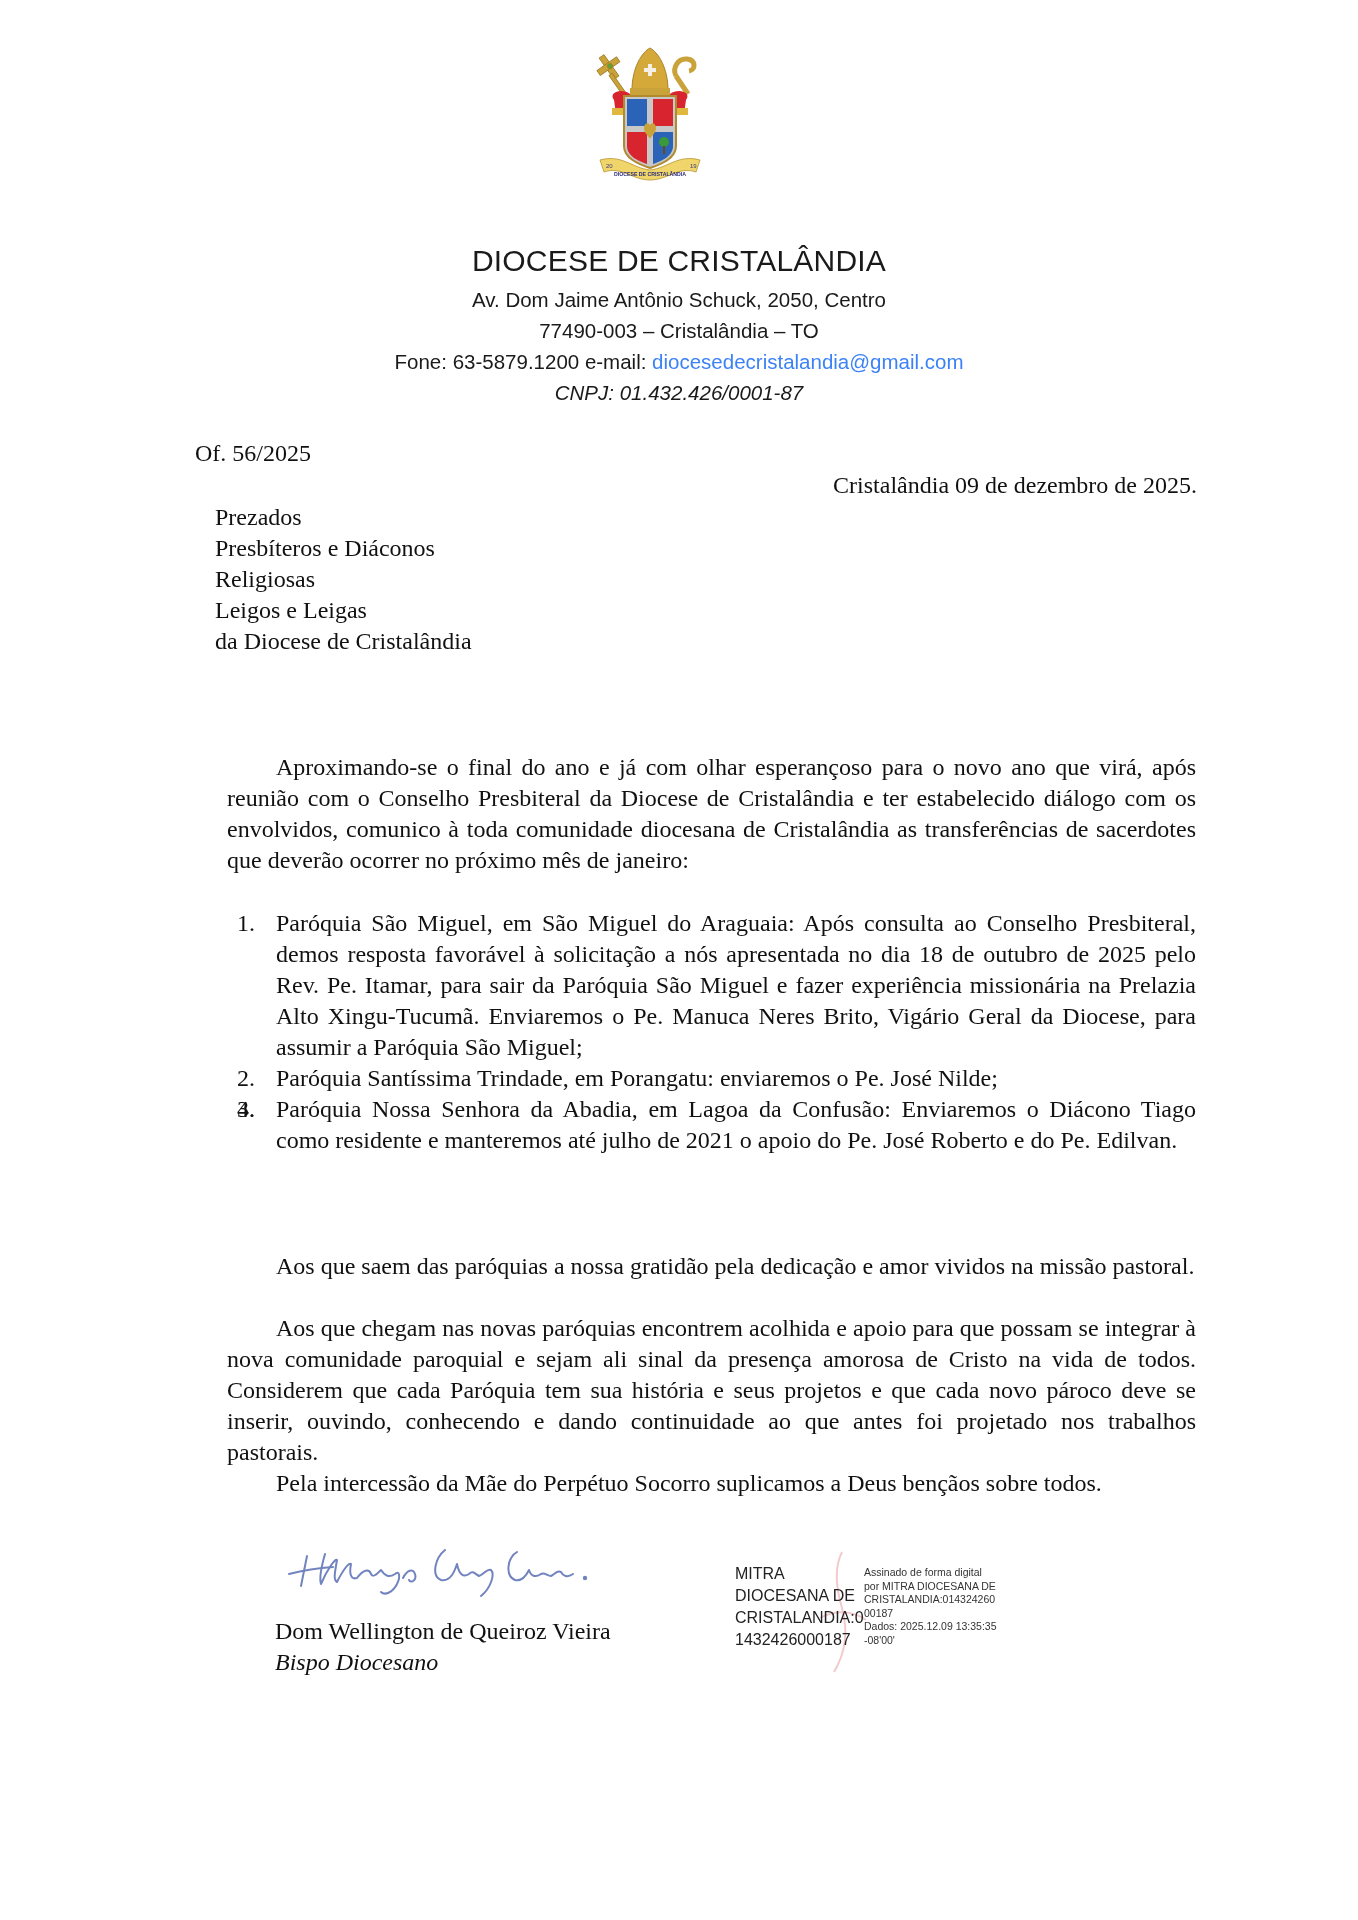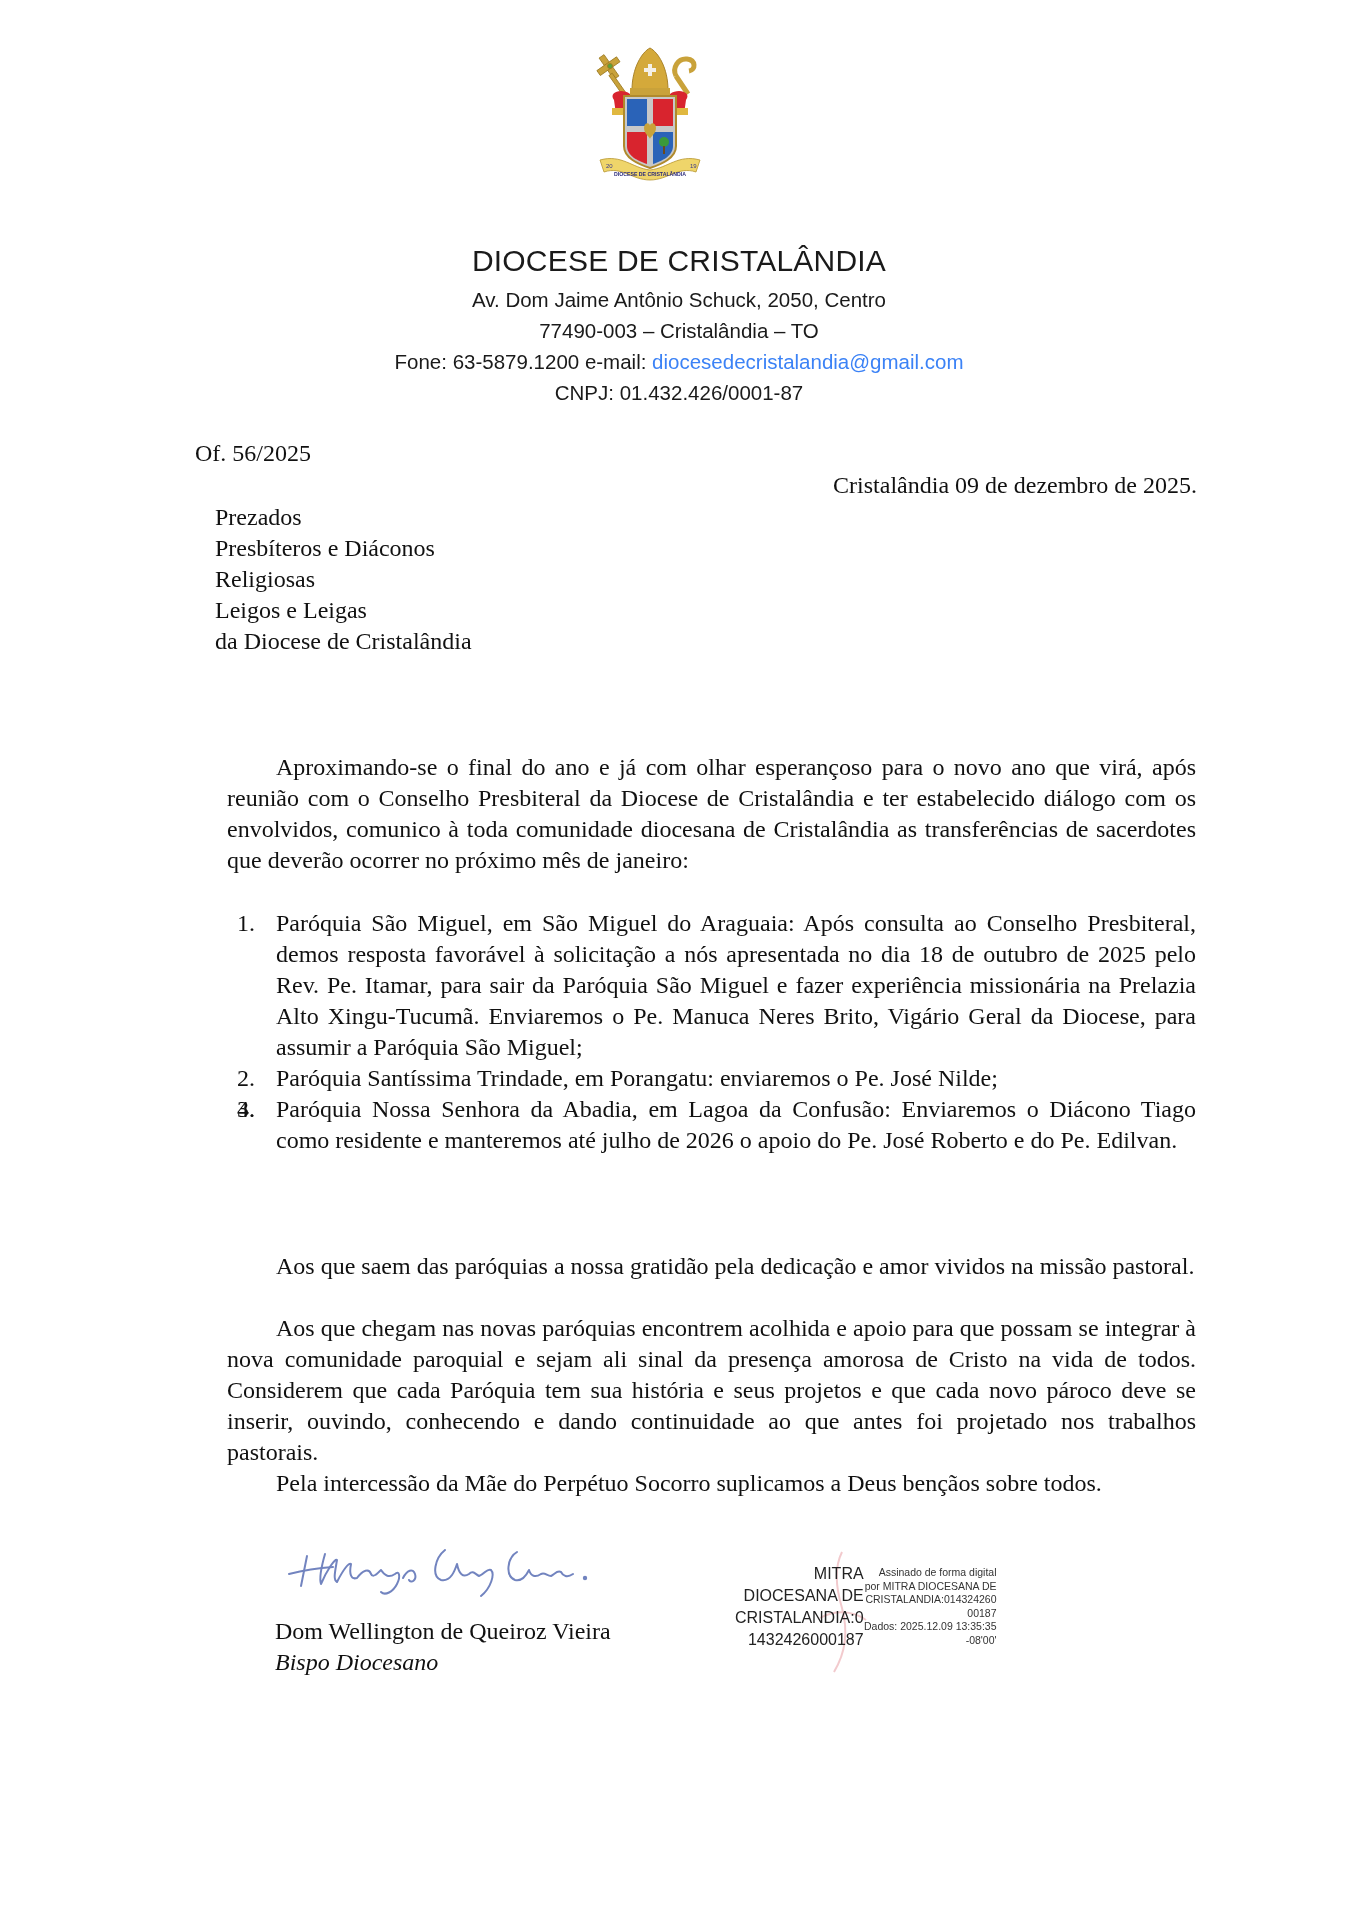--- a/index.html
+++ b/index.html
@@ -1,31 +1,31 @@
 <!DOCTYPE html>
 <html><head>
 <meta charset="utf-8">
 <style>
   html, body { margin: 0; padding: 0; background: #ffffff; }
   body { width: 1358px; height: 1920px; position: relative; overflow: hidden; color: #111; }
   .abs { position: absolute; }
   .serif { font-family: "Liberation Serif", "DejaVu Serif", serif; }
-  .sans { font-family: "Liberation Sans", "DejaVu Sans", sans-serif; text-align: right; }
+  .sans { font-family: "Liberation Sans", "DejaVu Sans", sans-serif; }
 
   
   #logo { left: 592px; top: 42px; width: 116px; height: 144px; }
 
   
   .letterhead { left: 0; width: 1358px; text-align: center; color: #1a1a1a; }
   #lh-title { top: 243px; font-size: 30px; line-height: 36px; letter-spacing: 0.2px; }
   .lh-line { font-size: 20.5px; line-height: 31px; }
   #lh-address { top: 284px; }
   #lh-cep { top: 315px; }
   #lh-contact { top: 346px; }
-  #lh-cnpj { top: 377px; }
+  #lh-cnpj { top: 377px; font-style: italic; }
   .lh-email { color: #3b82f6; }
 
   
   .txt { font-size: 24px; line-height: 31px; }
   #ref { left: 195px; top: 438px; }
   #date { left: 781px; top: 470px; width: 416px; text-align: right; white-space: nowrap; }
   #salutation { left: 195px; top: 502px; }
   #salutation div { white-space: nowrap; margin-left: 20px; }
 
   .para { left: 227px; width: 969px; text-align: justify; text-align-last: left; }
@@ -104,21 +104,21 @@
   <div>Leigos e Leigas</div>
   <div>da Diocese de Cristalândia</div>
 </div>
 
 <div id="p1" class="abs para serif txt"><span class="indent"></span><span>Aproximando-se o final do ano e já com olhar esperançoso para o novo ano que virá, após reunião com o Conselho Presbiteral da Diocese de Cristalândia e ter estabelecido diálogo com os envolvidos, comunico à toda comunidade diocesana de Cristalândia as transferências de sacerdotes que deverão ocorrer no próximo mês de janeiro:</span></div>
 
 <ol id="transfers" class="abs serif txt">
   <li><span class="num">1.</span><span>Paróquia São Miguel, em São Miguel do Araguaia: Após consulta ao Conselho Presbiteral, demos resposta favorável à solicitação a nós apresentada no dia 18 de outubro de 2025 pelo Rev. Pe. Itamar, para sair da Paróquia São Miguel e fazer experiência missionária na Prelazia Alto Xingu-Tucumã. Enviaremos o Pe. Manuca Neres Brito, Vigário Geral da Diocese, para assumir a Paróquia São Miguel;</span></li>
   <li><span class="num">2.</span><span>Paróquia Santíssima Trindade, em Porangatu: enviaremos o Pe. José Nilde;</span></li>
   <li><span class="num">3.</span></li>
-  <li><span class="num">4.</span><span>Paróquia Nossa Senhora da Abadia, em Lagoa da Confusão: Enviaremos o Diácono Tiago como residente e manteremos até julho de 2026 o apoio do Pe. José Roberto e do Pe. Edilvan.</span></li>
+  <li><span class="num">4.</span><span>Paróquia Nossa Senhora da Abadia, em Lagoa da Confusão: Enviaremos o Diácono Tiago como residente e manteremos até julho de 2021 o apoio do Pe. José Roberto e do Pe. Edilvan.</span></li>
 </ol>
 
 <div id="p2" class="abs para serif txt"><span class="indent"></span><span>Aos que saem das paróquias a nossa gratidão pela dedicação e amor vividos na missão pastoral.</span></div>
 <div id="p3" class="abs para serif txt"><span class="indent"></span><span>Aos que chegam nas novas paróquias encontrem acolhida e apoio para que possam se integrar à nova comunidade paroquial e sejam ali sinal da presença amorosa de Cristo na vida de todos. Considerem que cada Paróquia tem sua história e seus projetos e que cada novo pároco deve se inserir, ouvindo, conhecendo e dando continuidade ao que antes foi projetado nos trabalhos pastorais.</span></div>
 <div id="p4" class="abs para serif txt"><span class="indent"></span><span>Pela intercessão da Mãe do Perpétuo Socorro suplicamos a Deus bençãos sobre todos.</span></div>
 
 <svg id="sig-script" class="abs" viewBox="0 0 330 60" xmlns="http://www.w3.org/2000/svg">
   <g fill="none" stroke="#5a6fb5" stroke-width="2" stroke-linecap="round" stroke-linejoin="round" opacity="0.85">
     <path d="M4 34 C20 30 34 28 48 27"></path>
     <path d="M22 16 C20 26 18 36 16 46"></path>

